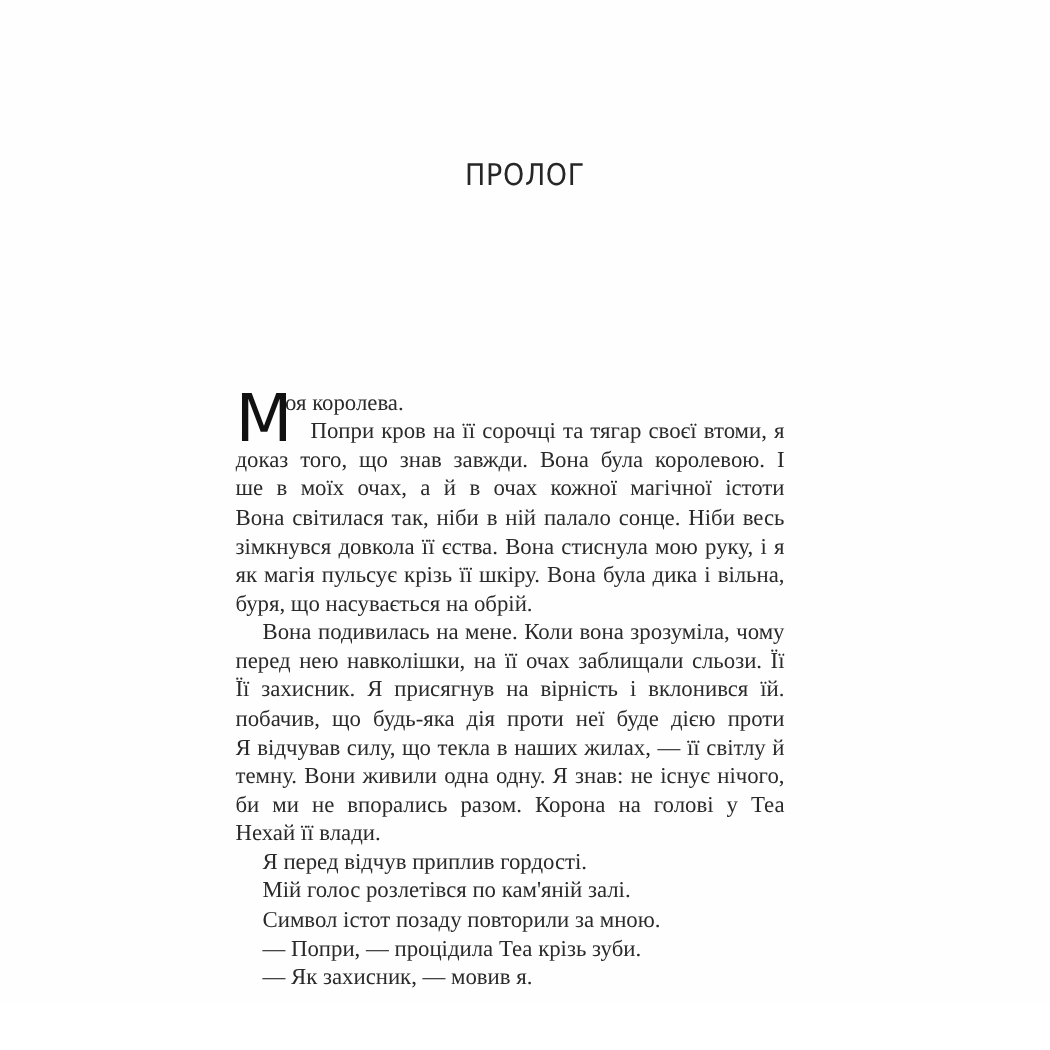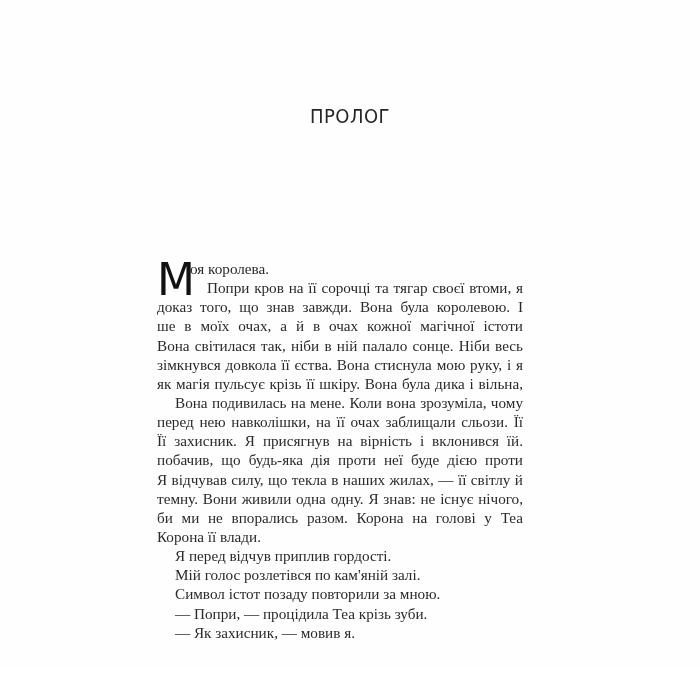--- a/index.html
+++ b/index.html
@@ -40,27 +40,28 @@
 
   <div class="text">
     <span class="dropcap">М</span>
     <span class="line dropcap-line">оя королева.</span>
     <span class="line dropcap-line justify" style="padding-left:50px">Попри кров на її сорочці та тягар своєї втоми, я бачив</span>
     <span class="line justify">доказ того, що знав завжди. Вона була королевою. І тепер не ли-</span>
     <span class="line justify">ше в моїх очах, а й в очах кожної магічної істоти нашого світу.</span>
     <span class="line justify">Вона світилася так, ніби в ній палало сонце. Ніби весь всесвіт</span>
     <span class="line justify">зімкнувся довкола її єства. Вона стиснула мою руку, і я відчув,</span>
     <span class="line justify">як магія пульсує крізь її шкіру. Вона була дика і вільна, наче</span>
+    <span class="line">буря, що насувається на обрій.</span>
     <span class="line indent justify">Вона подивилась на мене. Коли вона зрозуміла, чому я став</span>
     <span class="line justify">перед нею навколішки, на її очах заблищали сльози. Її пара.</span>
     <span class="line justify">Її захисник. Я присягнув на вірність і вклонився їй. Натовп</span>
     <span class="line justify">побачив, що будь-яка дія проти неї буде дією проти мене.</span>
     <span class="line justify">Я відчував силу, що текла в наших жилах, — її світлу й мою</span>
     <span class="line justify">темну. Вони живили одна одну. Я знав: не існує нічого, з чим</span>
     <span class="line justify">би ми не впорались разом. Корона на голові у Теа мерехтіла.</span>
-    <span class="line">Корона її влади.</span>
+    <span class="line">Нехай її влади.</span>
     <span class="line indent">Я перед відчув приплив гордості.</span>
     <span class="line indent">Мій голос розлетівся по кам'яній залі.</span>
     <span class="line indent">Символ істот позаду повторили за мною.</span>
     <span class="line indent">— Попри, — процідила Теа крізь зуби.</span>
     <span class="line indent">— Як захисник, — мовив я.</span>
   </div>
 </div>
 
 </body></html>

